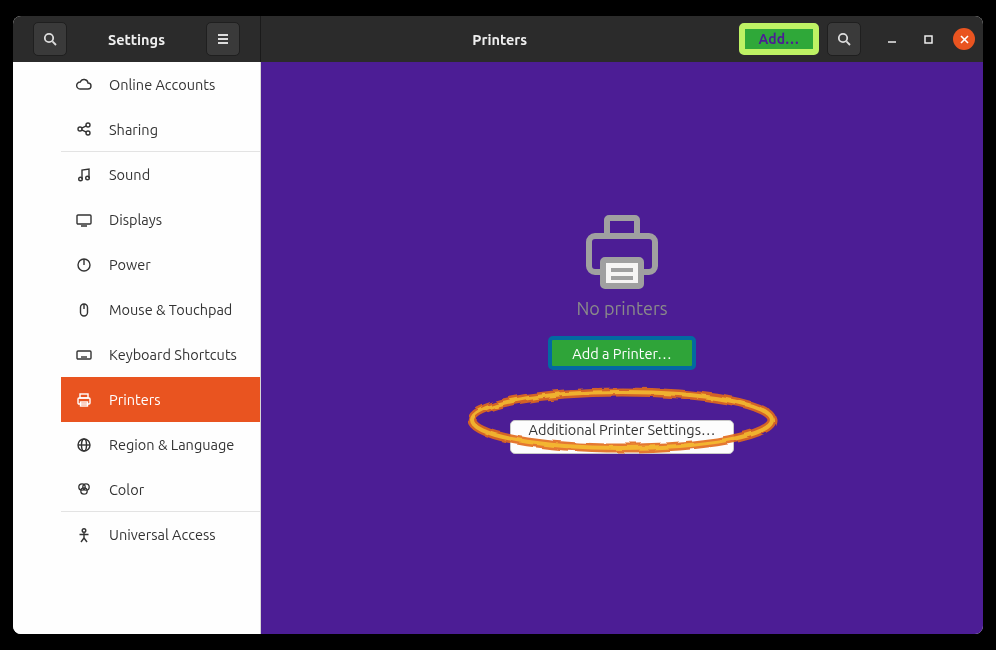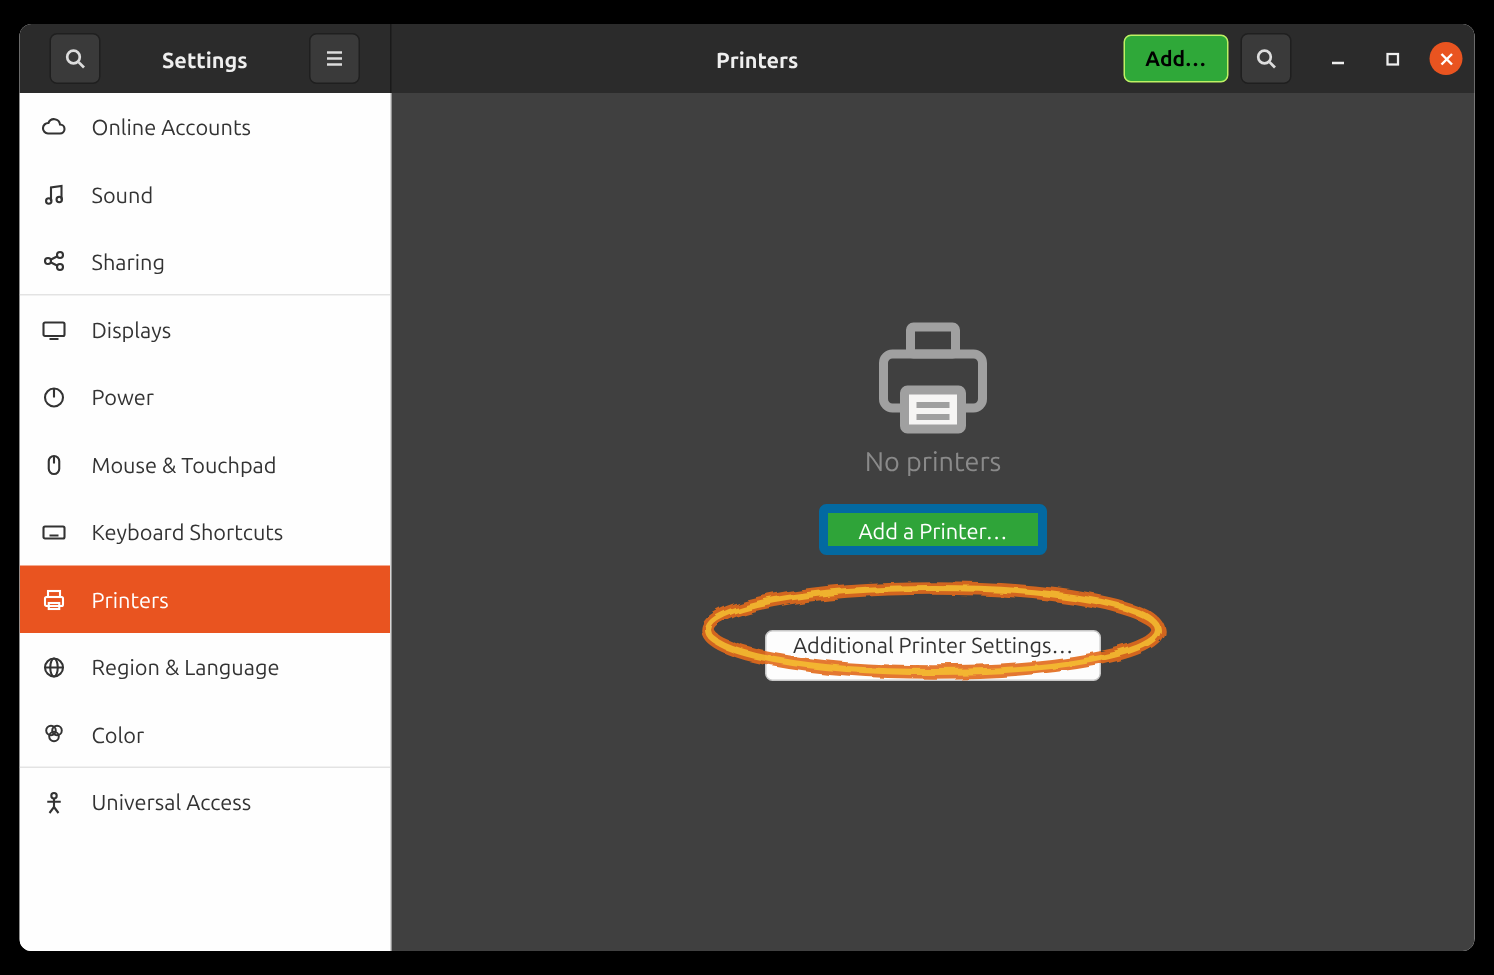--- a/index.html
+++ b/index.html
@@ -62,23 +62,23 @@
     text-align: center;
     font-weight: 700;
     font-size: 14.5px;
     color: #efefef;
   }
   .spacer { flex: 1; }
   .add-btn {
     height: 32px;
     padding: 0 14px;
     background: #2fa839;
-    border: 1px solid #bef264;
+    border: 6px solid #bef264;
     border-radius: 5px;
-    color: #000000;
+    color: #4c1d95;
     font-weight: 600;
     font-size: 14px;
     display: flex; align-items:center;
     cursor: pointer;
   }
   .win-ctrl {
     display: flex;
     gap: 14px;
     margin-left: 12px;
     align-items: center;
@@ -95,37 +95,38 @@
   .content {
     flex: 1;
     display: flex;
     overflow: hidden;
   }
   .sidebar {
     width: 248px;
     background: #fefefe;
     border-right: 1px solid #d6d6d6;
     overflow-y: auto;
+    padding-left: 48px;
   }
   .sb-item {
     height: 45px;
     display: flex;
     align-items: center;
     padding: 0 14px;
     gap: 16px;
     font-size: 14.5px;
     color: #333;
     cursor: pointer;
   }
   .sb-item.sep { border-bottom: 1px solid #e3e3e3; }
   .sb-item.active { background: #e95420; color: #fff; }
   .sb-item .icon { width: 18px; display:flex; align-items:center; justify-content:center; }
   .main {
     flex: 1;
-    background: #404040;
+    background: #4c1d95;
     display: flex;
     align-items: center;
     justify-content: flex-start;
     flex-direction: column;
     padding-top: 150px;
     position: relative;
   }
   .big-printer {
     width: 82px; height: 80px;
     color: #a0a0a0;
@@ -133,21 +134,21 @@
   }
   .no-printers {
     font-size: 18px;
     color: #8a8a8a;
     margin-bottom: 18px;
   }
   .add-printer-btn {
     height: 34px;
     padding: 0 20px;
     background: #2fa439;
-    border: 6px solid #0369a1;
+    border: 4px solid #0369a1;
     border-radius: 5px;
     color: #fff;
     font-size: 14.5px;
     display:flex; align-items:center;
     cursor: pointer;
     margin-bottom: 50px;
     z-index: 2;
     position: relative;
   }
   .additional-btn {
@@ -232,41 +233,41 @@
   <div class="content">
     <div class="sidebar" id="sidebar">
         <div class="sb-item">
           <span class="icon">
             <svg width="18" height="18" viewBox="0 0 18 18" fill="none" stroke="currentColor" stroke-width="1.4">
               <path d="M5 13h8a3 3 0 0 0 0-6 4 4 0 0 0-7.7-1A3.5 3.5 0 0 0 5 13z"></path>
             </svg>
           </span>
           <span>Online Accounts</span>
         </div>
-        <div class="sb-item">
-          <span class="icon">
-            <svg width="18" height="18" viewBox="0 0 18 18" fill="none" stroke="currentColor" stroke-width="1.4">
-              <path d="M7 13V4l7-1v9"></path>
-              <circle cx="5.5" cy="13" r="1.8"></circle>
-              <circle cx="12.5" cy="12" r="1.8"></circle>
-            </svg>
-          </span>
-          <span>Sound</span>
-        </div>
         <div class="sb-item sep">
           <span class="icon">
             <svg width="18" height="18" viewBox="0 0 18 18" fill="none" stroke="currentColor" stroke-width="1.4">
               <circle cx="5" cy="9" r="2"></circle>
               <circle cx="13" cy="5" r="2"></circle>
               <circle cx="13" cy="13" r="2"></circle>
               <line x1="6.7" y1="8.2" x2="11.3" y2="5.8"></line>
               <line x1="6.7" y1="9.8" x2="11.3" y2="12.2"></line>
             </svg>
           </span>
           <span>Sharing</span>
+        </div>
+        <div class="sb-item">
+          <span class="icon">
+            <svg width="18" height="18" viewBox="0 0 18 18" fill="none" stroke="currentColor" stroke-width="1.4">
+              <path d="M7 13V4l7-1v9"></path>
+              <circle cx="5.5" cy="13" r="1.8"></circle>
+              <circle cx="12.5" cy="12" r="1.8"></circle>
+            </svg>
+          </span>
+          <span>Sound</span>
         </div>
         <div class="sb-item">
           <span class="icon">
             <svg width="18" height="18" viewBox="0 0 18 18" fill="none" stroke="currentColor" stroke-width="1.4">
               <rect x="2" y="4" width="14" height="9" rx="1"></rect>
               <line x1="6" y1="15" x2="12" y2="15"></line>
             </svg>
           </span>
           <span>Displays</span>
         </div>

